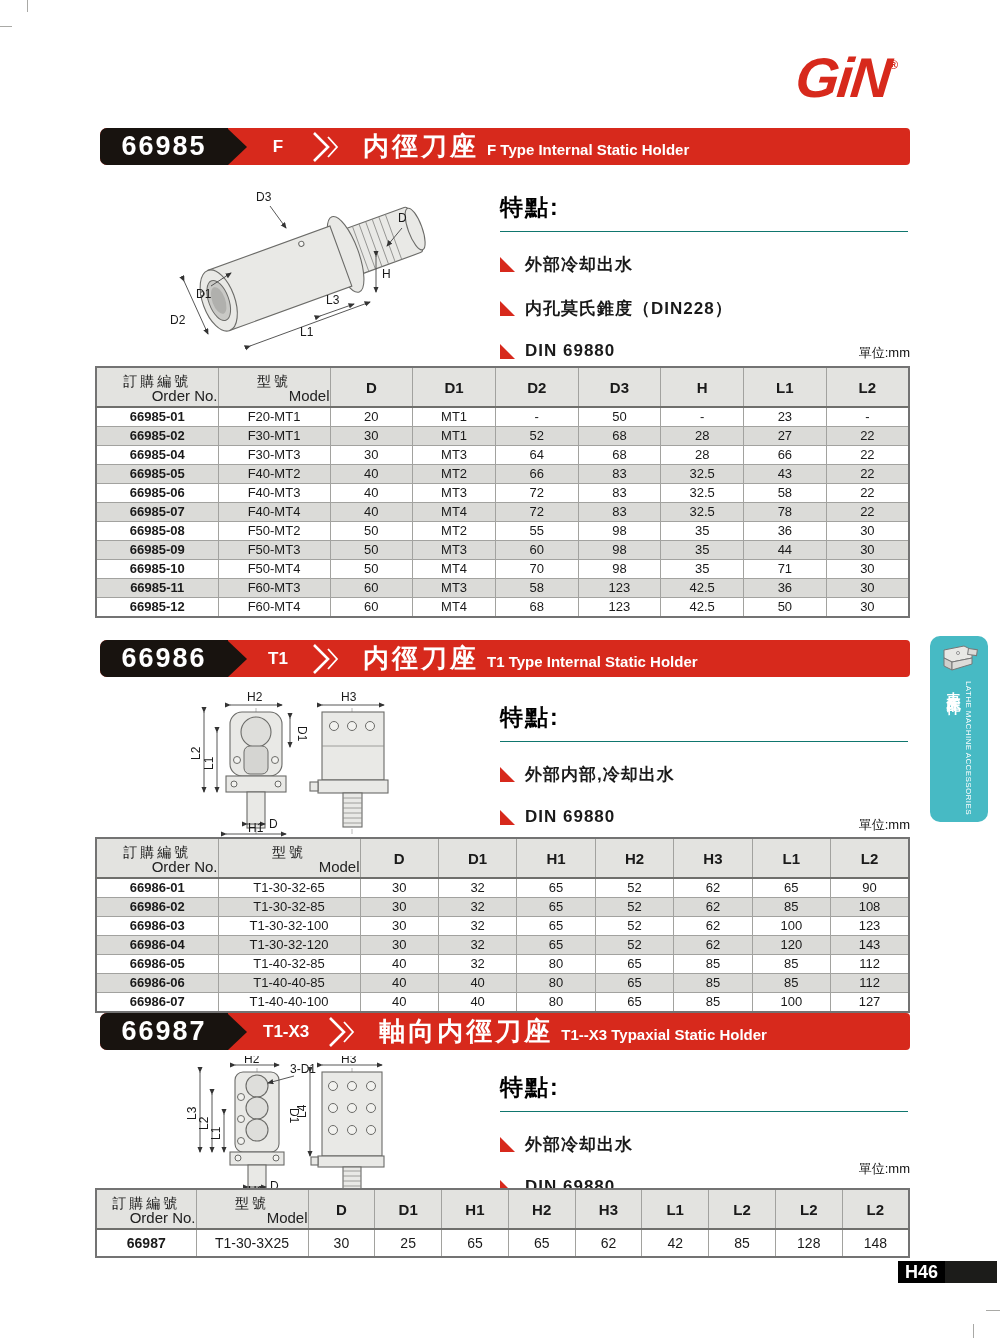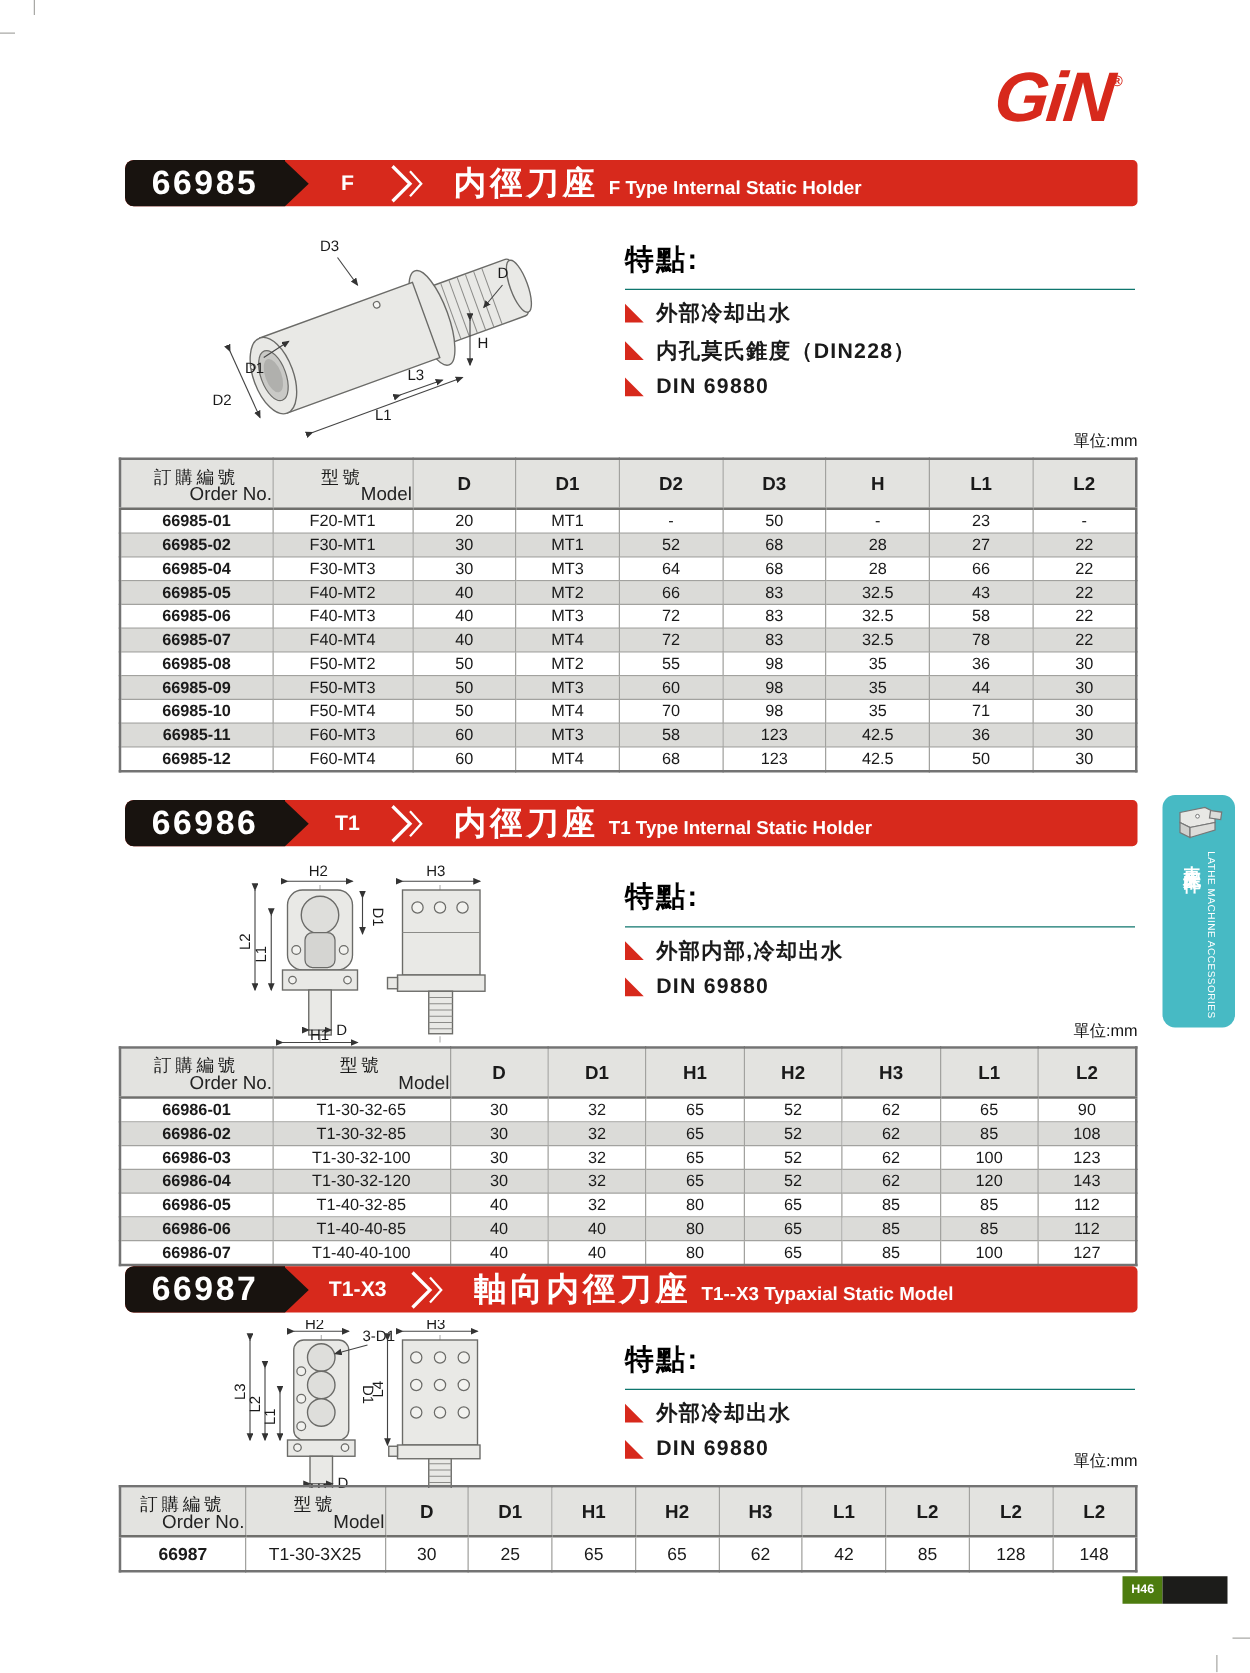--- a/index.html
+++ b/index.html
@@ -25,21 +25,21 @@
               text-align:center;flex:0 0 auto;}
   .band-chevron{flex:0 0 auto;margin:0 8px;}
   .band-titles{display:flex;align-items:baseline;margin-left:14px;white-space:nowrap;}
   .band-zh{color:#fff;font-size:26px;font-weight:bold;letter-spacing:3px;}
   .band-en{color:#fff;font-size:15px;font-weight:bold;margin-left:8px;}
 
   
   .features{position:absolute;left:500px;width:408px;}
   .features-title{color:#000000;font-size:23px;font-weight:bold;letter-spacing:2px;
                   padding-bottom:8px;border-bottom:1px solid #0f766e;}
-  .feature-item{display:flex;align-items:center;margin-top:7px;}
+  .feature-item{display:flex;align-items:center;margin-top:21px;}
   .bullet{width:0;height:0;border-left:15px solid #d7291c;border-top:15px solid transparent;
           margin-right:10px;flex:0 0 auto;}
   .ftext{font-size:17px;font-weight:bold;letter-spacing:1px;}
 
   .unit{position:absolute;left:95px;width:815px;text-align:right;font-size:13px;color:#111;}
 
   
   .tblwrap{position:absolute;left:95px;width:815px;}
   table{border-collapse:collapse;table-layout:fixed;width:100%;border:2px solid #737373;}
   th,td{border:1px solid #a2a29f;text-align:center;padding:0;overflow:hidden;}
@@ -65,21 +65,21 @@
   
   .side-tab{position:absolute;left:930px;top:636px;width:58px;height:186px;background:#47bac4;
             border-radius:10px;display:flex;flex-direction:column;align-items:center;padding-top:6px;box-sizing:border-box;}
   .tab-texts{display:flex;flex-direction:row;margin-top:5px;height:138px;}
   .tab-zh{writing-mode:vertical-rl;text-orientation:upright;color:#fff;font-size:14px;
           font-weight:bold;letter-spacing:3px;}
   .tab-en{writing-mode:vertical-rl;color:#fff;font-size:8px;letter-spacing:0.4px;margin-left:1px;}
 
   
   .pagenum{position:absolute;left:898px;top:1261px;display:flex;height:22px;}
-  .pagenum-red{background:#4d7c0f;color:#fff;font-weight:bold;font-size:10px;line-height:22px;
+  .pagenum-red{background:#000000;color:#fff;font-weight:bold;font-size:18px;line-height:22px;
                padding:0 7px;}
   .pagenum-black{background:#1c1c1a;width:52px;}
 </style>
 </head>
 <body>
 
 <div class="page">
 
   <div class="crop" style="left:27px;top:0;width:1px;height:12px;"></div>
   <div class="crop" style="left:0;top:26px;width:12px;height:1px;"></div>
@@ -521,21 +521,21 @@
       <span class="code-text">66987</span>
     </div>
     <div class="code-arrow"></div>
     <div class="band-badge">T1-X3</div>
     <svg class="band-chevron" width="30" height="32" viewBox="0 0 30 32">
       <polyline points="3,2 17,16 3,30" stroke="#fff" stroke-width="2.6" fill="none"></polyline>
       <polyline points="17,6 26,16 17,26" stroke="#fff" stroke-width="1.8" fill="none"></polyline>
     </svg>
     <div class="band-titles">
       <span class="band-zh">軸向内徑刀座</span>
-      <span class="band-en">T1--X3 Typaxial Static Model</span>
+      <span class="band-en">T1--X3 Typaxial Static Holder</span>
     </div>
   </div>
 
   <svg class="diagram" style="left:180px;top:1056px;" width="230" height="146" viewBox="0 0 230 146">
     <defs>
       <marker id="ar3" markerWidth="8" markerHeight="8" refX="6" refY="3" orient="auto">
         <path d="M0,0 L7,3 L0,6 Z" fill="#333"></path>
       </marker>
     </defs>
     <line class="cline" x1="77" y1="12" x2="77" y2="142"></line>

